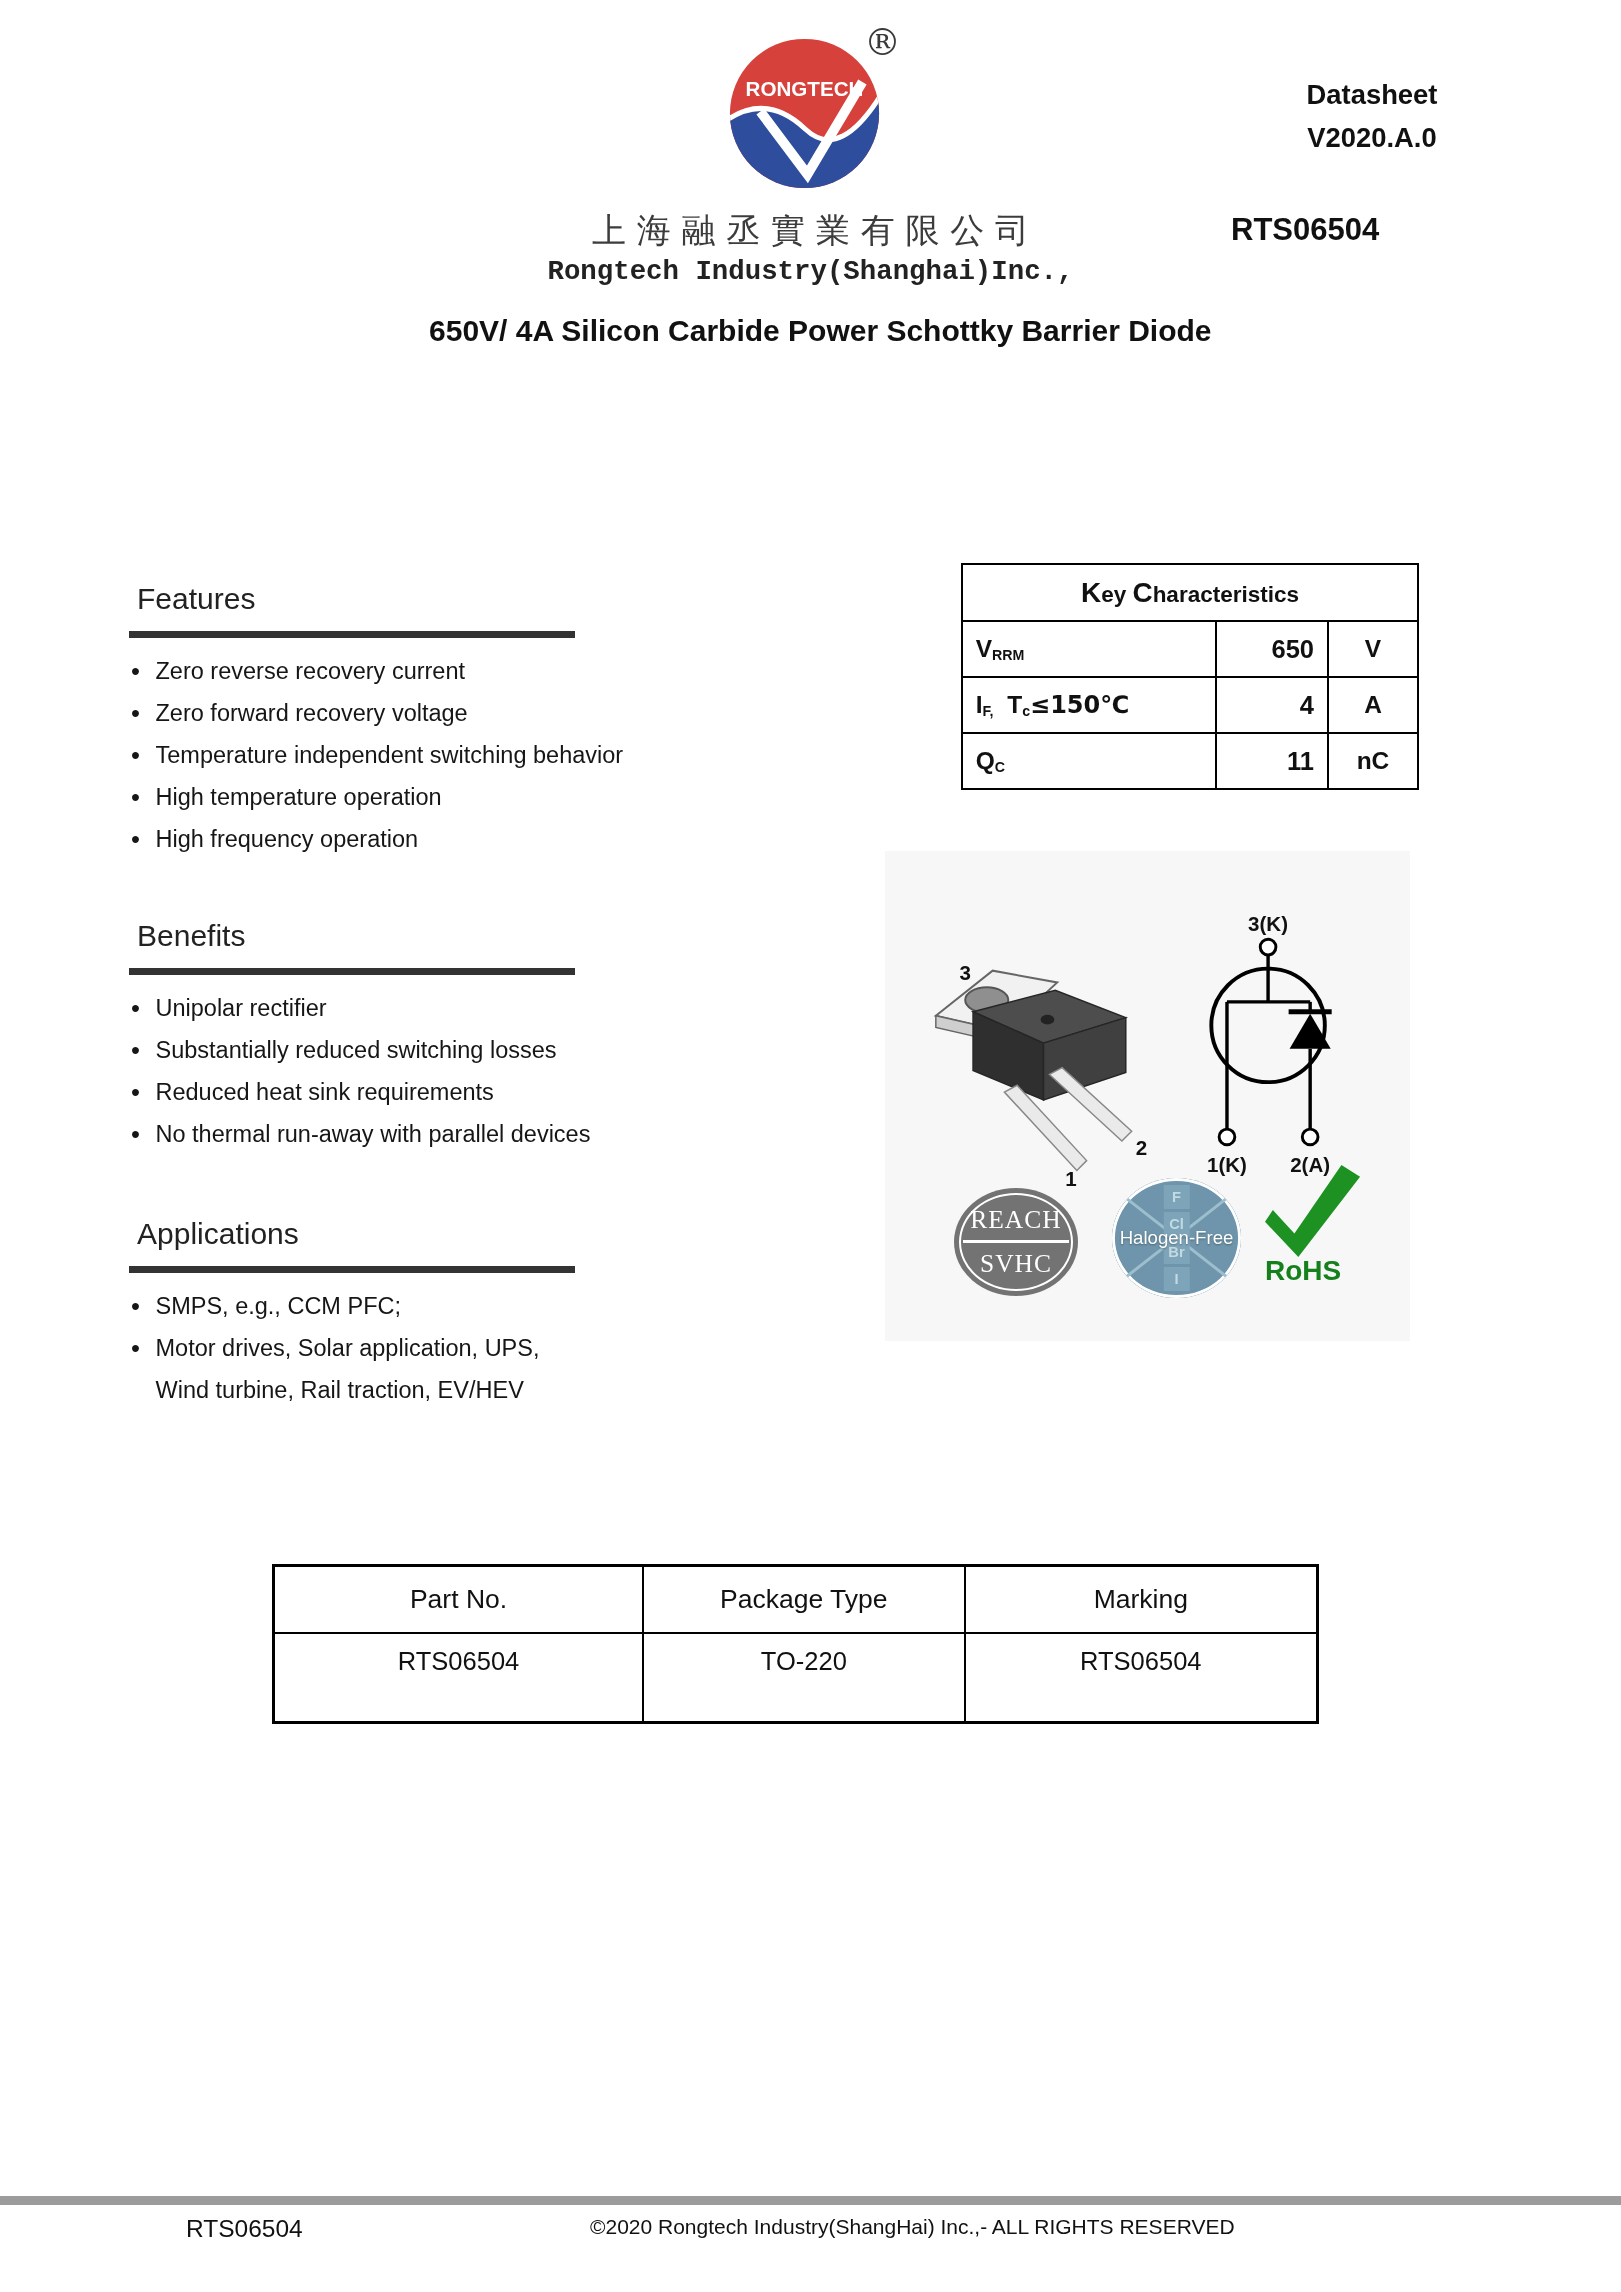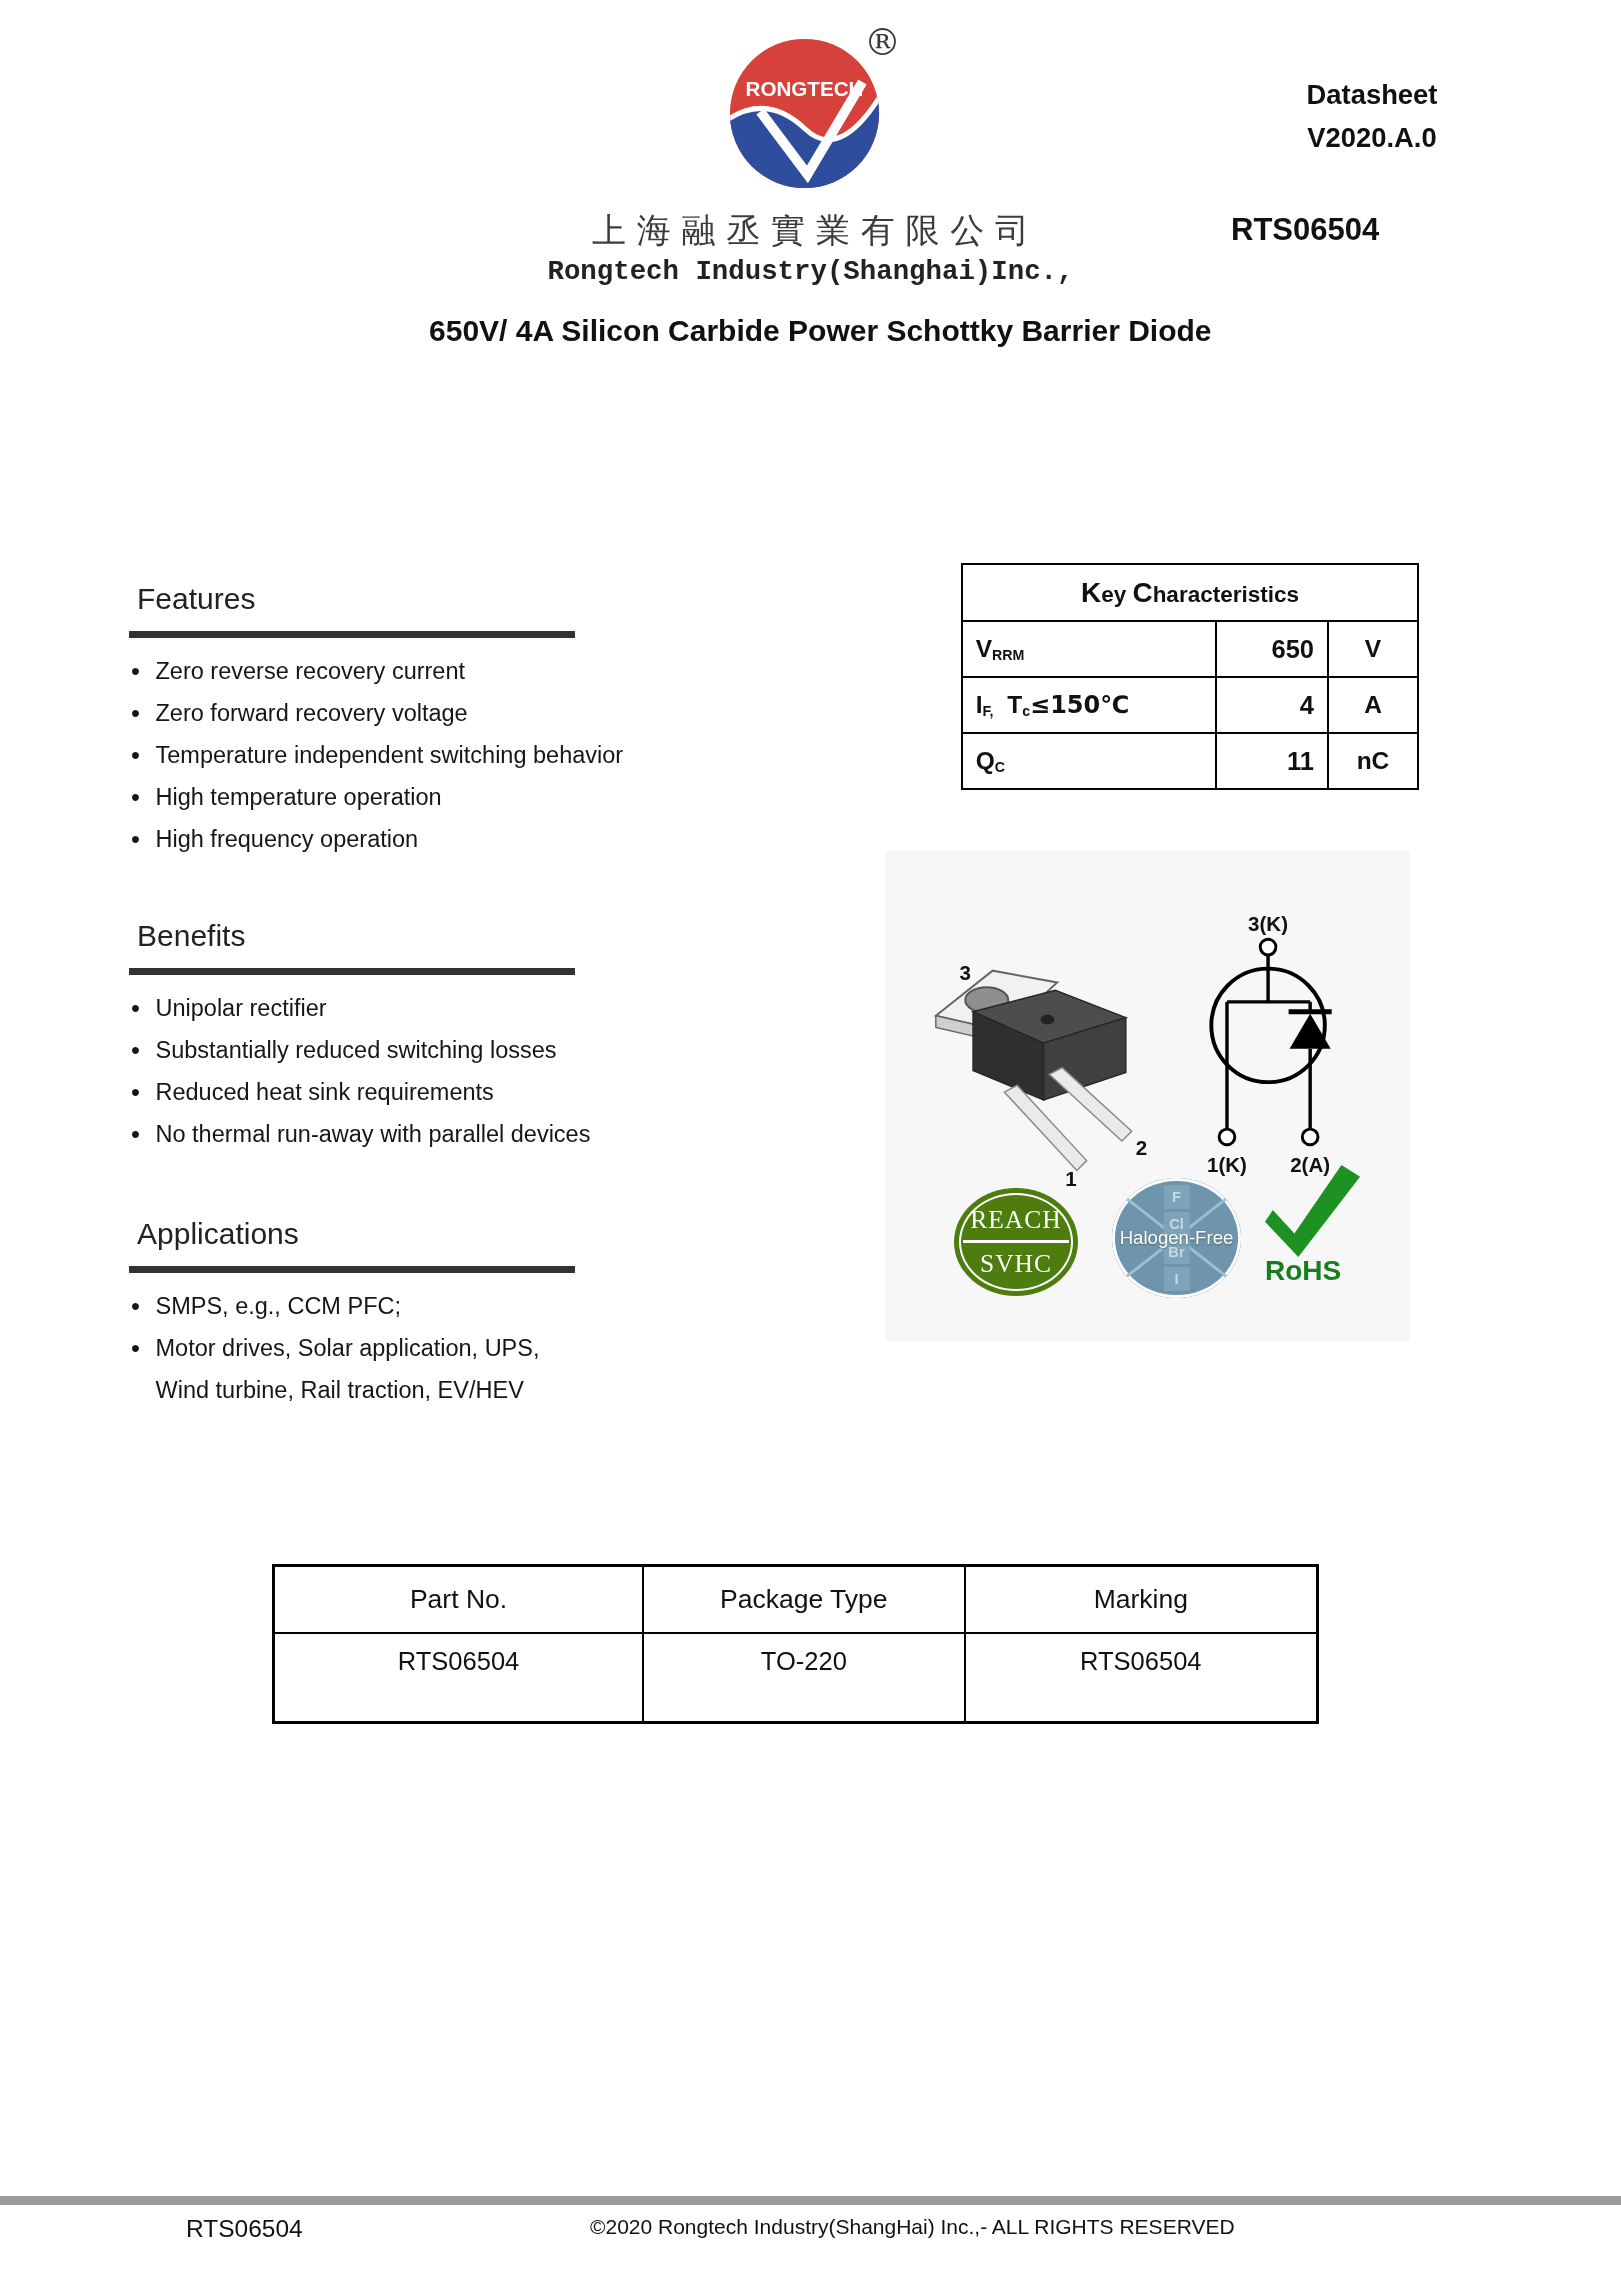--- a/index.html
+++ b/index.html
@@ -43,21 +43,21 @@
   .big{font-size:1.24em;}
   .sub{font-size:0.58em;position:relative;top:0.22em;}
   .seg-light{font-weight:700;font-family:"DejaVu Sans",sans-serif;font-size:0.98em;}
   
   .figure-box{position:absolute;left:885px;top:851px;width:525px;height:490px;background:#f7f7f7;}
   .pkg-svg{position:absolute;left:37px;top:104px;width:247px;height:235px;}
   .sym-svg{position:absolute;left:286px;top:55px;width:201px;height:274px;}
   .svg-label{font-family:"Liberation Sans",sans-serif;font-size:21px;font-weight:600;fill:#111;}
   
   .badge-reach{position:absolute;left:69px;top:337px;width:124px;height:108px;border-radius:50%;
-    background:#4d7c0f;}
+    background:#737373;}
   .reach-inner{position:absolute;inset:4.9px;border:2.9px solid #fff;border-radius:50%;}
   .reach-line{position:absolute;left:8.8px;right:8.8px;top:52px;height:2.9px;background:#fff;}
   .reach-t{position:absolute;width:100%;text-align:center;color:#fff;
     font-family:"Liberation Serif","DejaVu Serif",serif;font-size:25.5px;letter-spacing:1px;}
   .reach-t1{top:16.7px;} .reach-t2{top:61px;}
   .badge-hf{position:absolute;left:227px;top:327px;width:129px;height:120px;border-radius:50%;
     background:#6e95ab;overflow:hidden;box-shadow:inset 0 0 0 2.9px #ffffff,inset 0 0 0 5.9px #6e95ab;}
   .hf-x{position:absolute;left:-7.8px;top:58px;width:145px;height:2.9px;background:#9dbecd;}
   .hf-x1{transform:rotate(38deg);} .hf-x2{transform:rotate(-38deg);}
   .hf-col{position:absolute;left:50%;top:6.9px;bottom:6.9px;transform:translateX(-50%);

